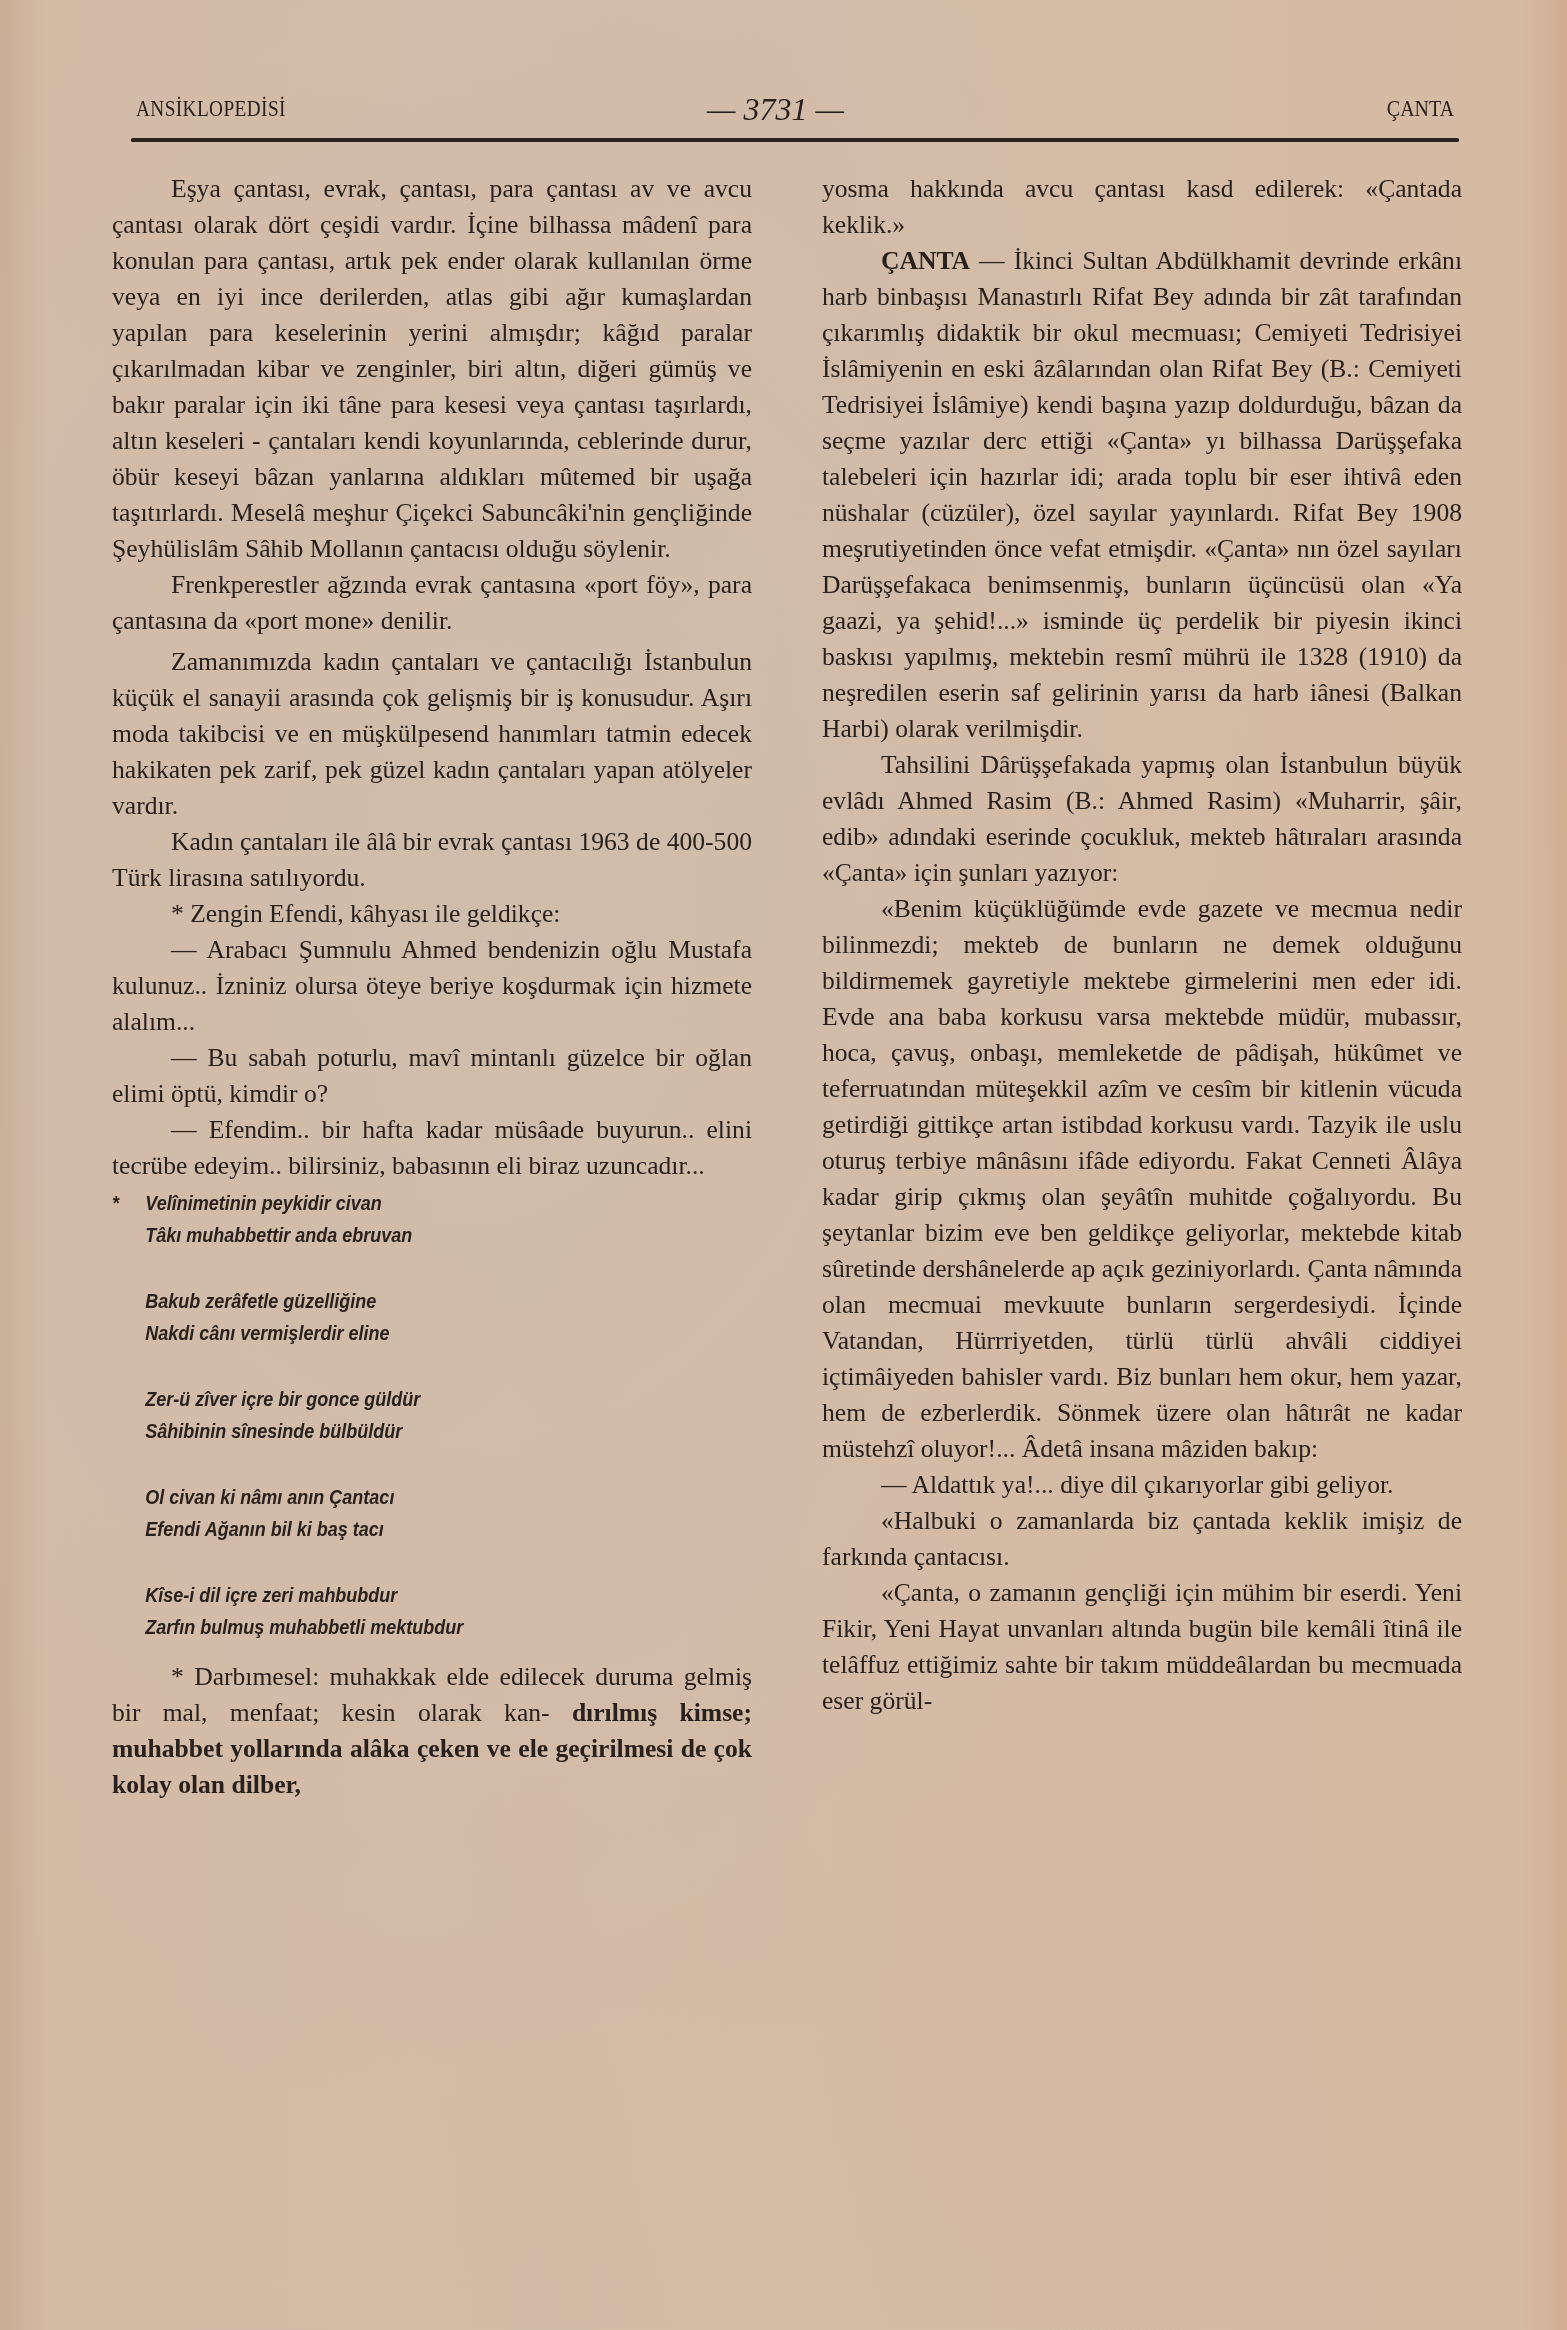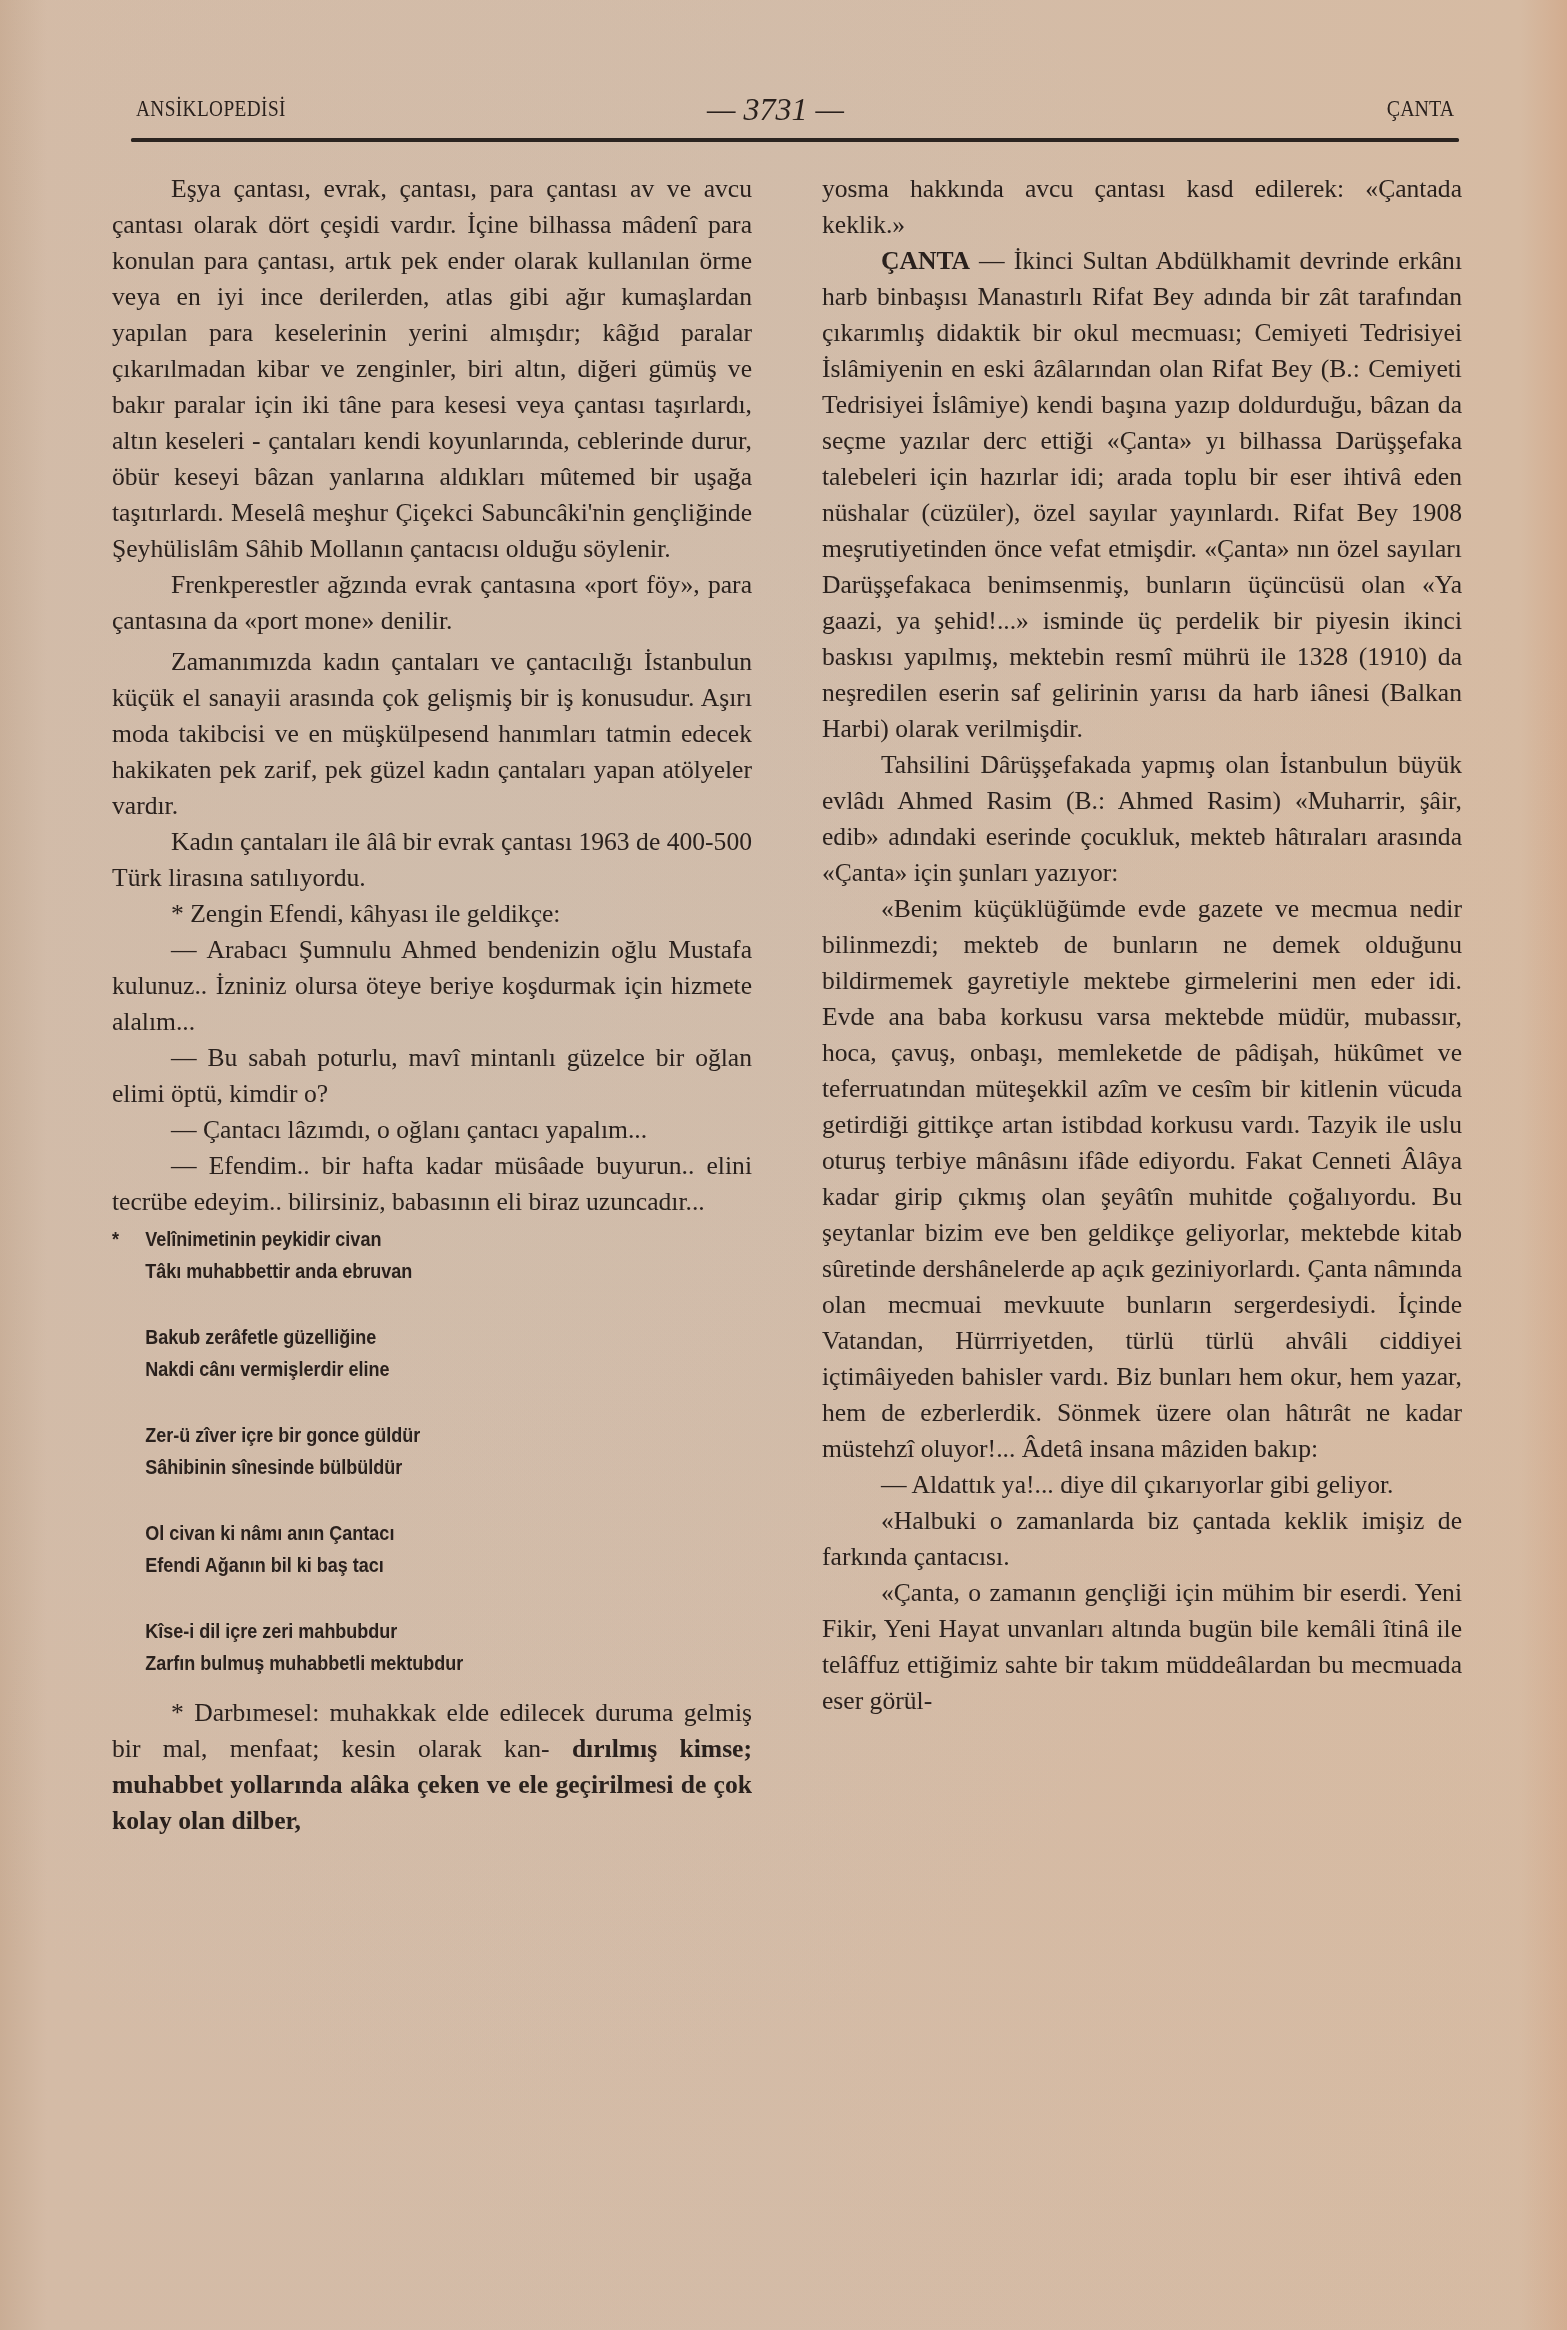--- a/index.html
+++ b/index.html
@@ -49,21 +49,21 @@
   .indent { text-indent: 59px; }
   .verse {
     font-family: "Liberation Sans", "DejaVu Sans", sans-serif;
     font-weight: bold;
     font-size: 20px; line-height: 32px;
     margin: 0; padding-left: 37px;
     transform: scaleX(0.9); transform-origin: left;
   }
   .verse-first { padding-left: 0; }
   .verse-first .star { display: inline-block; width: 37px; }
-  .stanza { margin-bottom: 34px; }
+  .stanza { margin-bottom: 34px; font-style: italic; }
   .stanza:last-of-type { margin-bottom: 0; }
   .bold-tail { font-weight: bold; }
   .entry-head { font-weight: bold; }
   .spacer-s { height: 5.3px; }
 </style>
 </head>
 <body>
 
 <div class="page">
 
@@ -76,21 +76,20 @@
 
   <div class="column col-left">
     <p class="indent">Eşya çantası, evrak, çantası, para çantası av ve avcu çantası olarak dört çeşidi vardır. İçine bilhassa mâdenî para konulan para çantası, artık pek ender olarak kullanılan örme veya en iyi ince derilerden, atlas gibi ağır kumaşlardan yapılan para keselerinin yerini almışdır; kâğıd paralar çıkarılmadan kibar ve zenginler, biri altın, diğeri gümüş ve bakır paralar için iki tâne para kesesi veya çantası taşırlardı, altın keseleri - çantaları kendi koyunlarında, ceblerinde durur, öbür keseyi bâzan yanlarına aldıkları mûtemed bir uşağa taşıtırlardı. Meselâ meşhur Çiçekci Sabuncâki'nin gençliğinde Şeyhülislâm Sâhib Mollanın çantacısı olduğu söylenir.</p>
     <p class="indent">Frenkperestler ağzında evrak çantasına «port föy», para çantasına da «port mone» denilir.</p>
     <div class="spacer-s"></div>
     <p class="indent">Zamanımızda kadın çantaları ve çantacılığı İstanbulun küçük el sanayii arasında çok gelişmiş bir iş konusudur. Aşırı moda takibcisi ve en müşkülpesend hanımları tatmin edecek hakikaten pek zarif, pek güzel kadın çantaları yapan atölyeler vardır.</p>
     <p class="indent">Kadın çantaları ile âlâ bir evrak çantası 1963 de 400-500 Türk lirasına satılıyordu.</p>
     <p class="indent">* Zengin Efendi, kâhyası ile geldikçe:</p>
     <p class="indent">— Arabacı Şumnulu Ahmed bendenizin oğlu Mustafa kulunuz.. İzniniz olursa öteye beriye koşdurmak için hizmete alalım...</p>
     <p class="indent">— Bu sabah poturlu, mavî mintanlı güzelce bir oğlan elimi öptü, kimdir o?</p>
-    <p class="indent">— Çantacı lâzımdı, o oğlanı çantacı yapalım...</p>
     <p class="indent">— Efendim.. bir hafta kadar müsâade buyurun.. elini tecrübe edeyim.. bilirsiniz, babasının eli biraz uzuncadır...</p>
 
     <div style="margin-top:3.2px;">
       <div class="stanza">
         <p class="verse verse-first"><span class="star">*</span><span>Velînimetinin peykidir civan</span></p>
         <p class="verse">Tâkı muhabbettir anda ebruvan</p>
       </div>
       <div class="stanza">
         <p class="verse">Bakub zerâfetle güzelliğine</p>
         <p class="verse">Nakdi cânı vermişlerdir eline</p>

